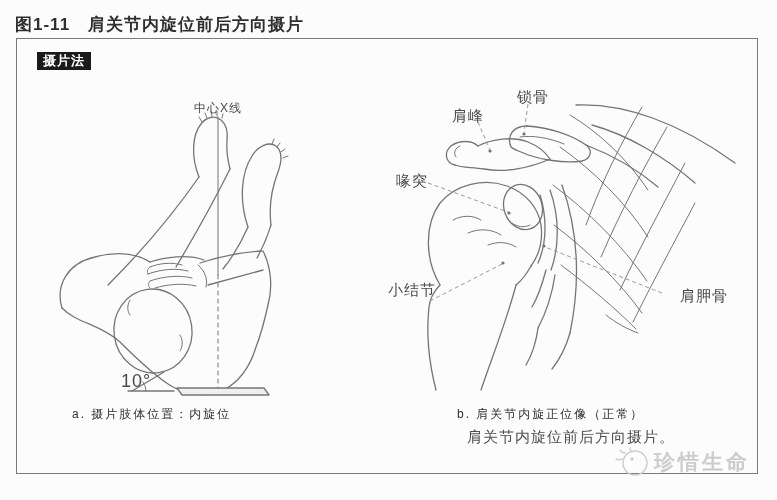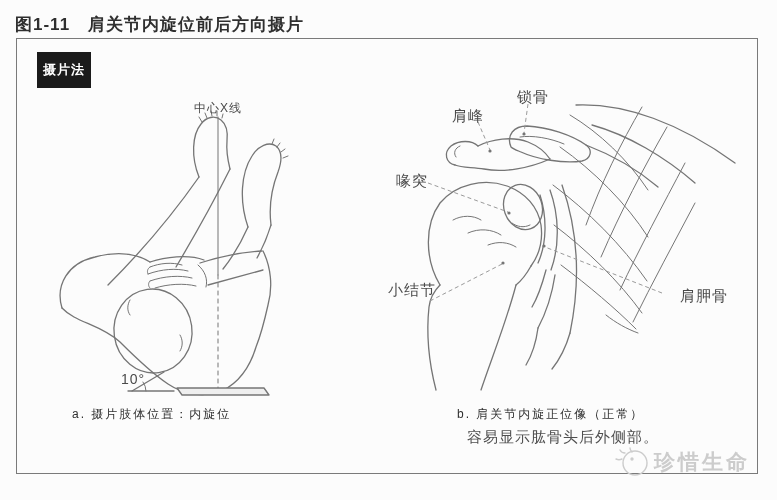--- a/index.html
+++ b/index.html
@@ -15,24 +15,24 @@
     letter-spacing:1px;color:var(--text-dark,#2f2f2f);
   }
   .panel{
     left:16px;top:38px;width:740px;height:434px;
     border:1.5px solid var(--border,#7a7a7a);
     background:transparent;
   }
   .badge{
     left:37px;top:52px;background:var(--badge-bg,#1b1b1b);
     color:var(--badge-text,#fff);font-size:13px;font-weight:bold;
-    padding:9px 6px;letter-spacing:1px;
+    padding:0 6px;letter-spacing:1px;
   }
   .anno{
-    font-size:14px;color:var(--text-label,#4a4a4a);letter-spacing:1px;white-space:nowrap;
+    font-size:18px;color:var(--text-label,#4a4a4a);letter-spacing:1px;white-space:nowrap;
   }
   .caption{
     font-size:12px;font-weight:normal;letter-spacing:2px;color:var(--text-dark,#2f2f2f);white-space:nowrap;
   }
   .subcaption{
     font-size:15px;font-weight:normal;letter-spacing:1px;color:#4f4f4f;white-space:nowrap;
   }
   .watermark-text{
     font-size:21px;color:var(--watermark,#ccc);letter-spacing:3px;white-space:nowrap;font-weight:bold;
   }
@@ -183,21 +183,21 @@
       <circle class="dot" cx="164" cy="161" r="1.6"></circle>
   </g>
 </svg>
 
 <div class="abs anno" style="left:452px;top:107px;font-size:15px">肩峰</div>
 <div class="abs anno" style="left:517px;top:88px;font-size:15px">锁骨</div>
 <div class="abs anno" style="left:396px;top:172px;font-size:15px">喙突</div>
 <div class="abs anno" style="left:388px;top:281px;font-size:15px">小结节</div>
 <div class="abs anno" style="left:680px;top:287px;font-size:15px">肩胛骨</div>
 <div class="abs caption" style="left:457px;top:406px">b. 肩关节内旋正位像（正常）</div>
-<div class="abs subcaption" style="left:467px;top:428px">容易显示肱骨头后外侧部。</div>
+<div class="abs subcaption" style="left:467px;top:428px">肩关节内旋位前后方向摄片。</div>
 
 <svg class="abs" style="left:612px;top:445px" width="40" height="34" viewBox="0 0 40 34">
   <circle class="wm" cx="23" cy="18" r="12"></circle>
   <path class="wm" d="M8 5 c1 2 3 3 5 3"></path>
   <path class="wm" d="M18 3 c0 2 1 3 2 4"></path>
   <path class="wm" d="M4 14 c2 1 4 1 6 0"></path>
   <circle class="wm" cx="20" cy="14" r="1" style="fill:var(--watermark,#ccc)"></circle>
 </svg>
 <div class="abs watermark-text" style="left:654px;top:448px">珍惜生命</div>
 

